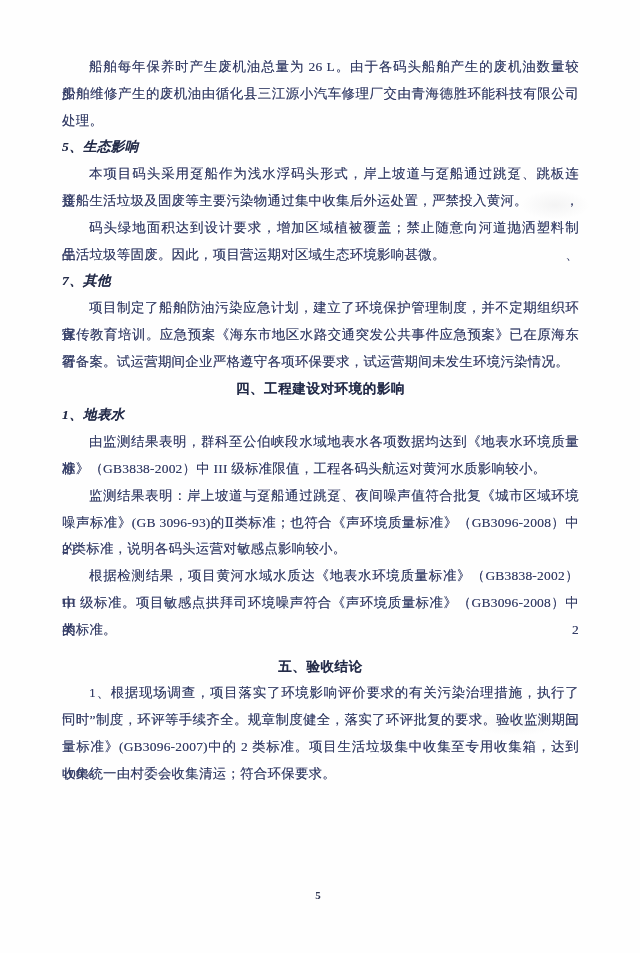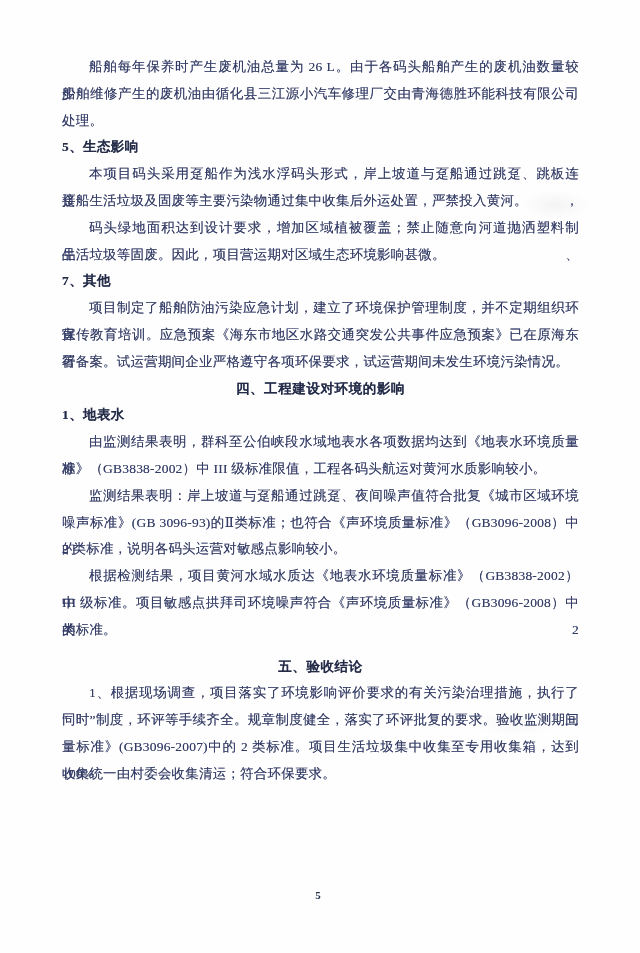--- a/index.html
+++ b/index.html
@@ -60,20 +60,21 @@
   .line.h1 {
     font-weight: bold;
     color: var(--heading-color, #232b47);
     letter-spacing: 0.6px;
     text-align: center;
   }
   .line.h2 {
     font-weight: bold;
     color: var(--heading-color, #2a3354);
     letter-spacing: 0.4px;
+    font-style: italic;
   }
   .line.gap {
     margin-top: 10px;
   }
   .page-number {
     position: absolute;
     top: 889px;
     left: 0;
     width: 636px;
     text-align: center;

